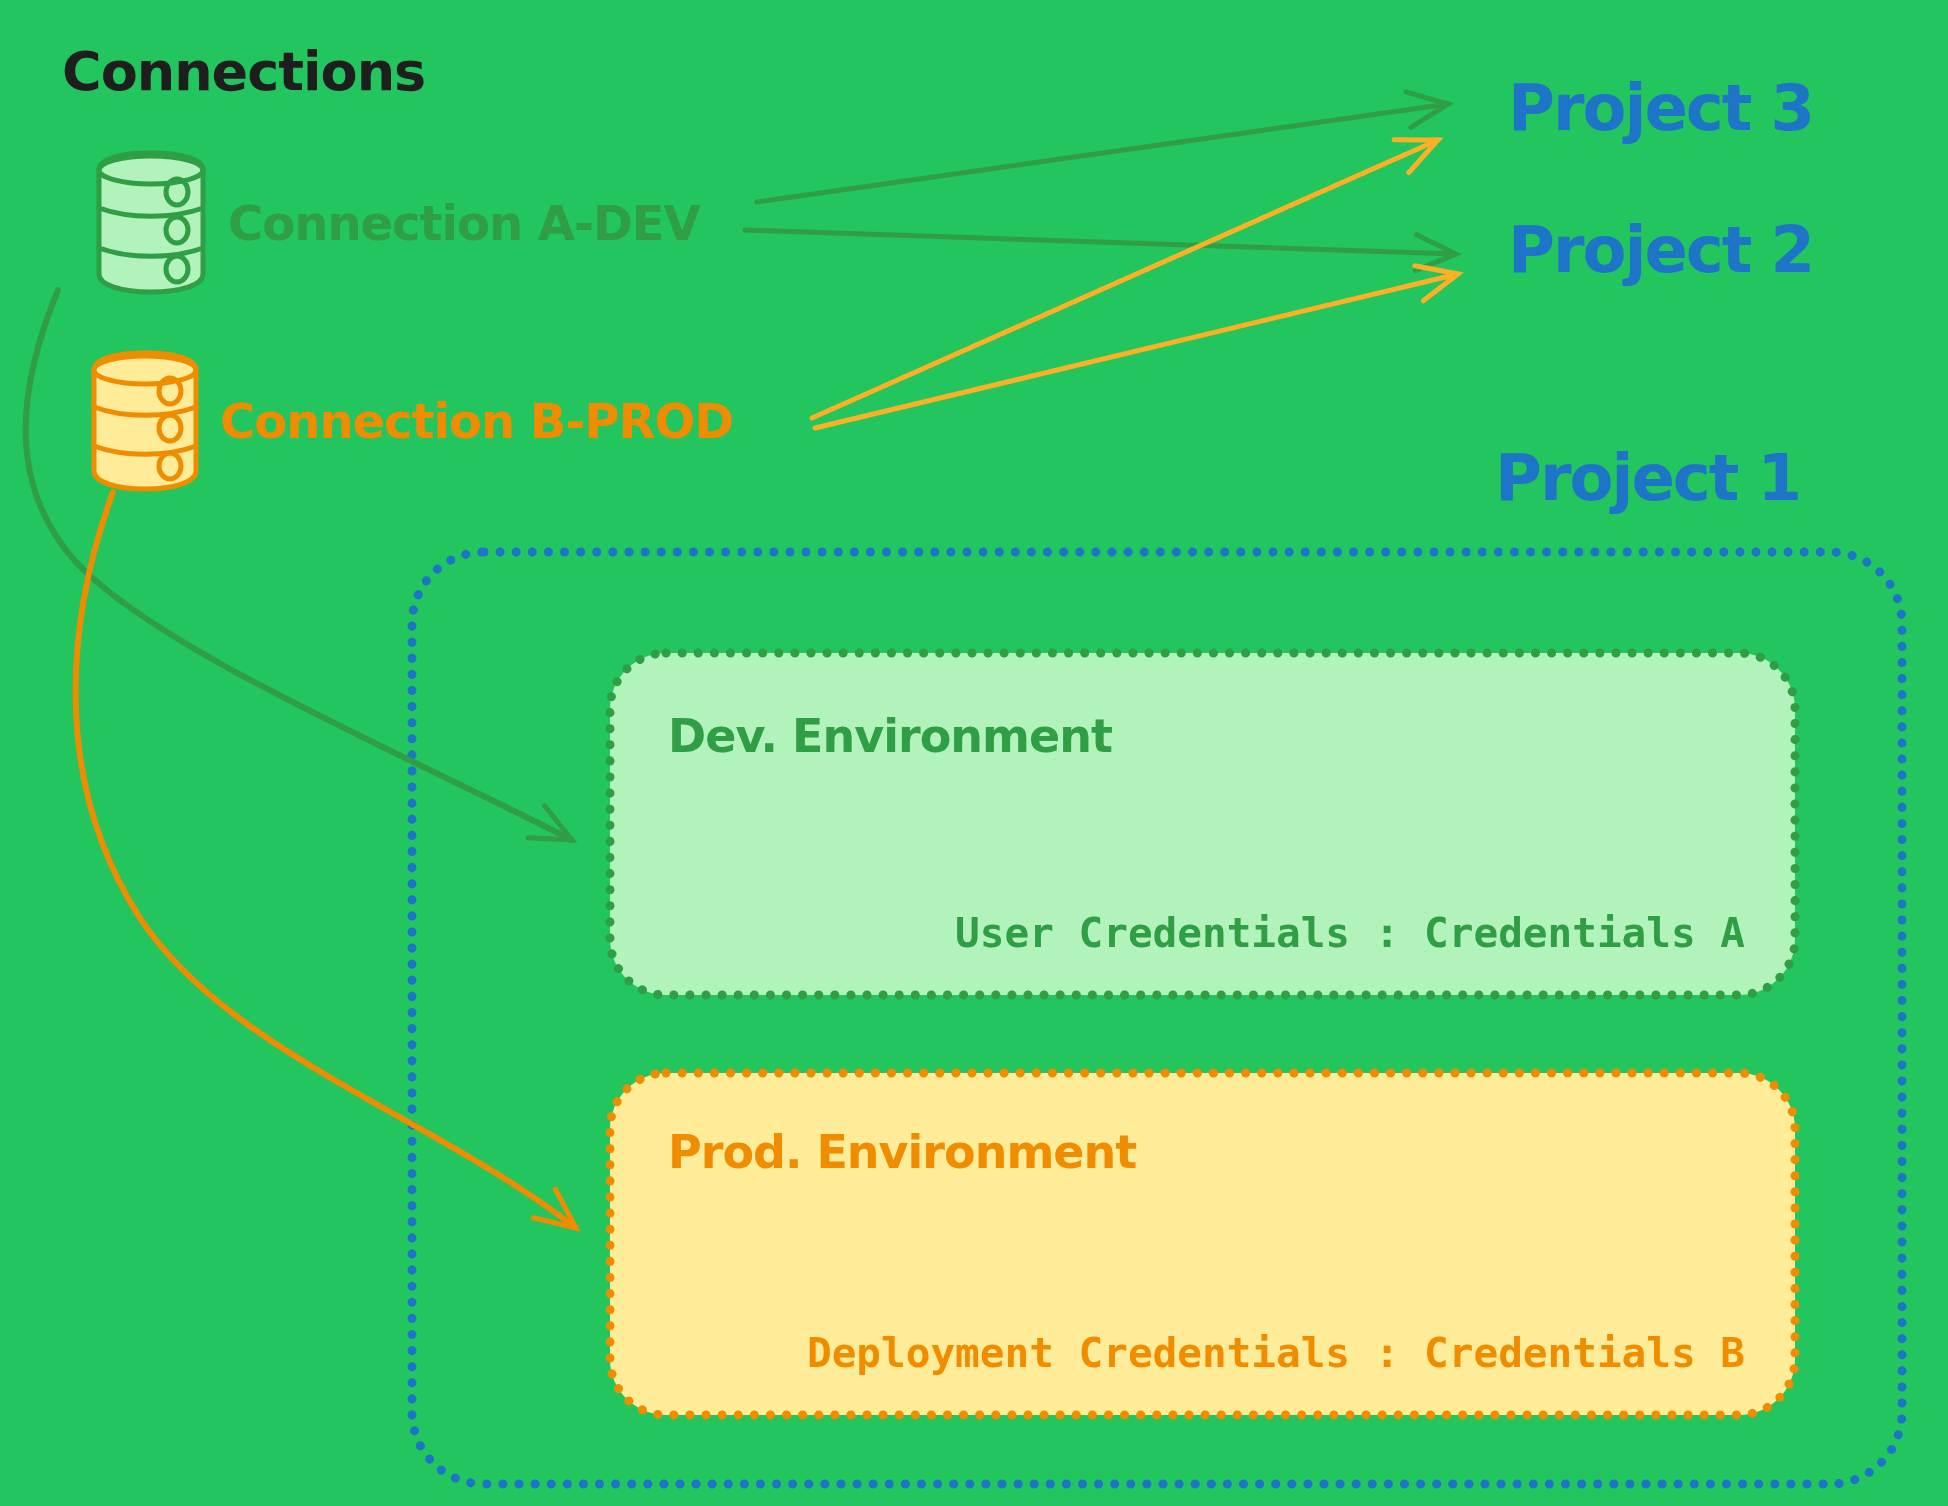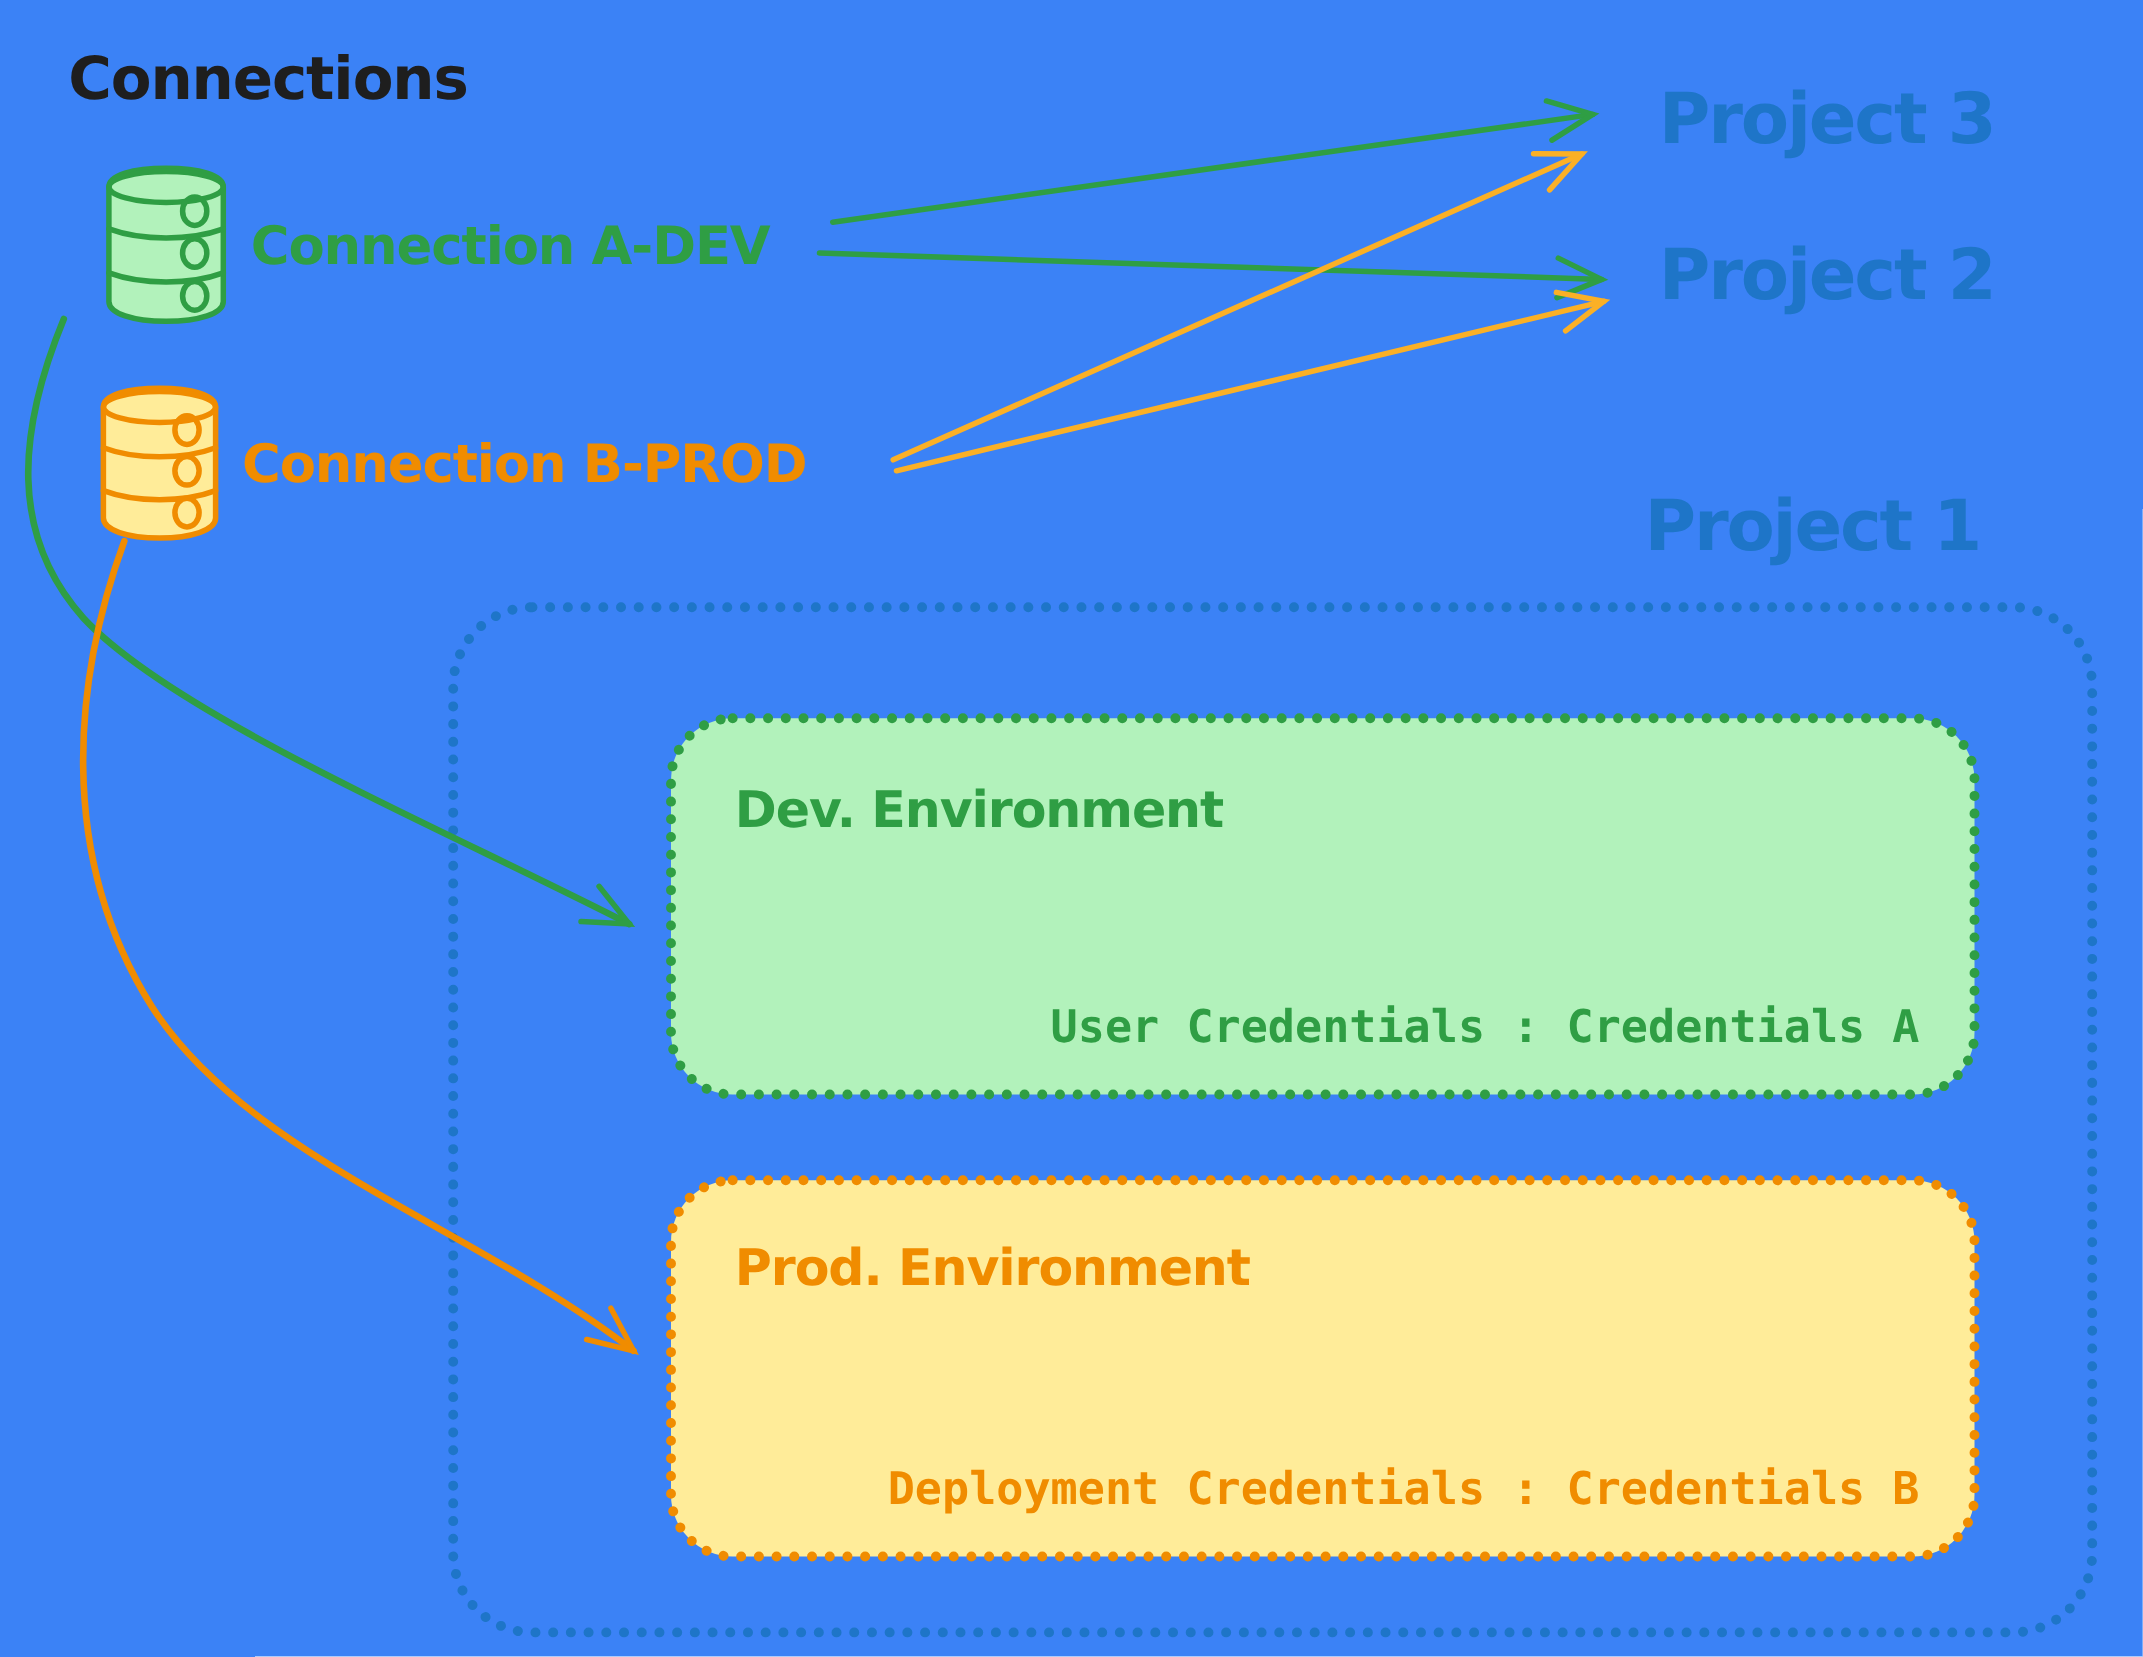--- a/index.html
+++ b/index.html
@@ -1,19 +1,19 @@
 <!DOCTYPE html>
 <html><head>
 <meta charset="utf-8">
 <style>
   html,body{margin:0;padding:0;background:#ffffff;}
   .canvas{
     position:relative;
     width:1948px;height:1506px;
-    background:#3b82f6;
+    background:#22c55e;
     overflow:hidden;
     font-family:"DejaVu Sans", sans-serif;
   }
   svg{position:absolute;inset:0;}
   text{font-family:"DejaVu Sans", sans-serif;font-weight:bold;}
   .mono{font-family:"DejaVu Sans Mono", monospace;font-weight:bold;}
   .hand{letter-spacing:-1px;}
   .big{letter-spacing:-2px;}
 </style>
 </head>

